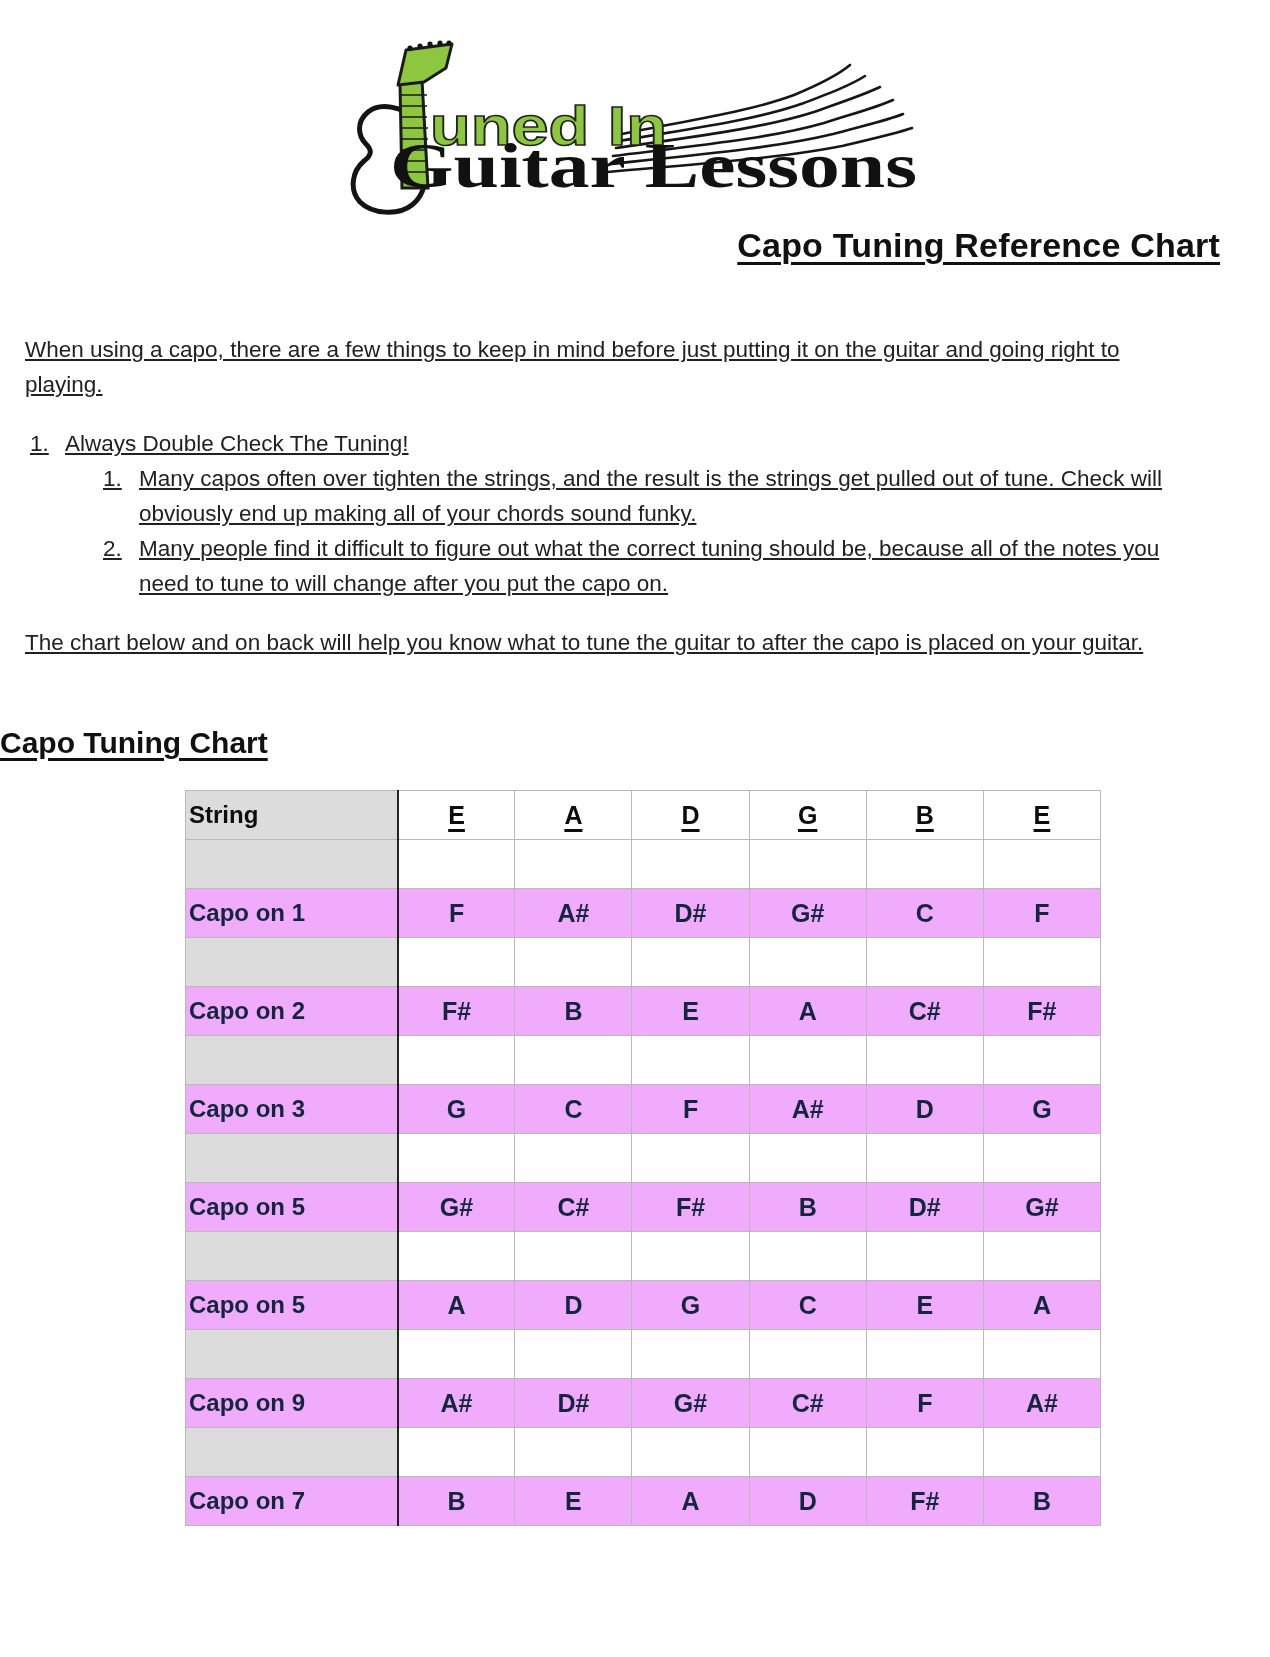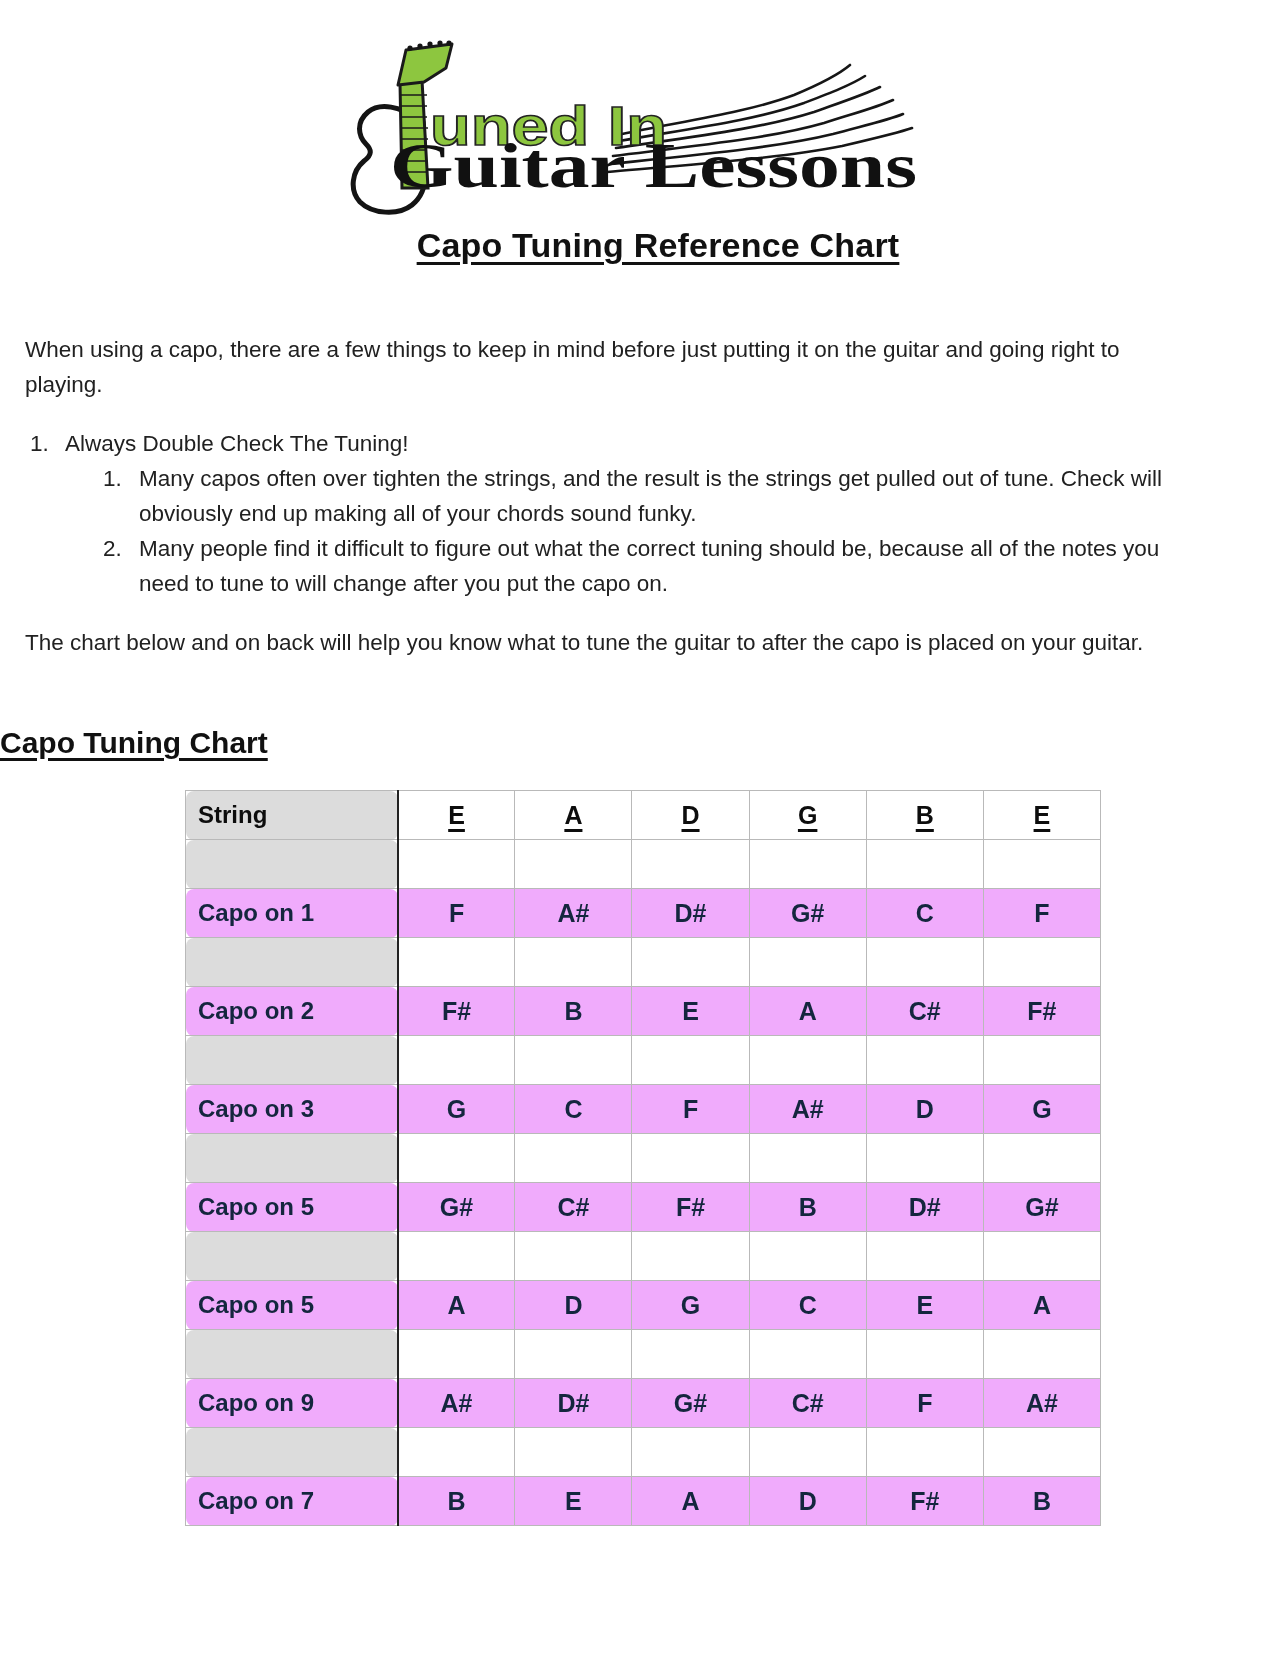--- a/index.html
+++ b/index.html
@@ -11,30 +11,29 @@
     overflow: hidden;
   }
   .page { position: relative; width: 1270px; height: 1384px; background:#fff; }
 
   
   .logo-wrap { position: absolute; left: 350px; top: 38px; width: 580px; height: 182px; }
 
   
   .page-title {
     position: absolute; left: 0; top: 226px; width: 1220px;
-    text-align: center; font-size: 34px; font-weight: bold; color: #111;
+    text-align: right; font-size: 34px; font-weight: bold; color: #111;
     text-decoration: underline; text-decoration-thickness: 2.5px; text-underline-offset: 5px;
     letter-spacing: 0.2px;
-    padding-left: 48px;
   }
 
   
   .body-copy {
     position: absolute; left: 25px; top: 332px; width: 1150px;
-    font-size: 22.5px; line-height: 35px; color: #212121;
+    font-size: 22.5px; line-height: 35px; color: #212121; text-decoration: underline;
   }
   .body-copy p { margin: 0 0 24px 0; }
   .list-block { margin: 0 0 24px 0; }
   .li { display: flex; }
   .li-l1 .num { flex: 0 0 40px; padding-left: 5px; box-sizing: border-box; }
   .li-l2 { margin-left: 78px; }
   .li-l2 .num { flex: 0 0 36px; }
   .li .li-text { flex: 1 1 auto; }
 
   
@@ -54,22 +53,21 @@
     height: 48px;
     font-weight: bold;
     text-align: center;
     vertical-align: middle;
     padding: 0;
     overflow: hidden;
   }
   .tuning-table td:first-child {
     border-right: 2px solid #222222;
     text-align: left;
-    padding-left: 12px;
-    border-radius: 8px;
+    padding-left: 3px;
   }
   .label-cell { background: #DCDCDC; color: #0d0d0d; font-size: 24px; }
   .string-note {
     background: #ffffff; color: #0d0d0d; font-size: 25px;
     text-decoration: underline; text-decoration-thickness: 3px; text-underline-offset: 5px;
   }
   .spacer-cell { background: #ffffff; }
   .capo-row td { background: #f0abfc; color: #14263E; }
   .capo-label { font-size: 24px; }
   .capo-note  { font-size: 25px; }

